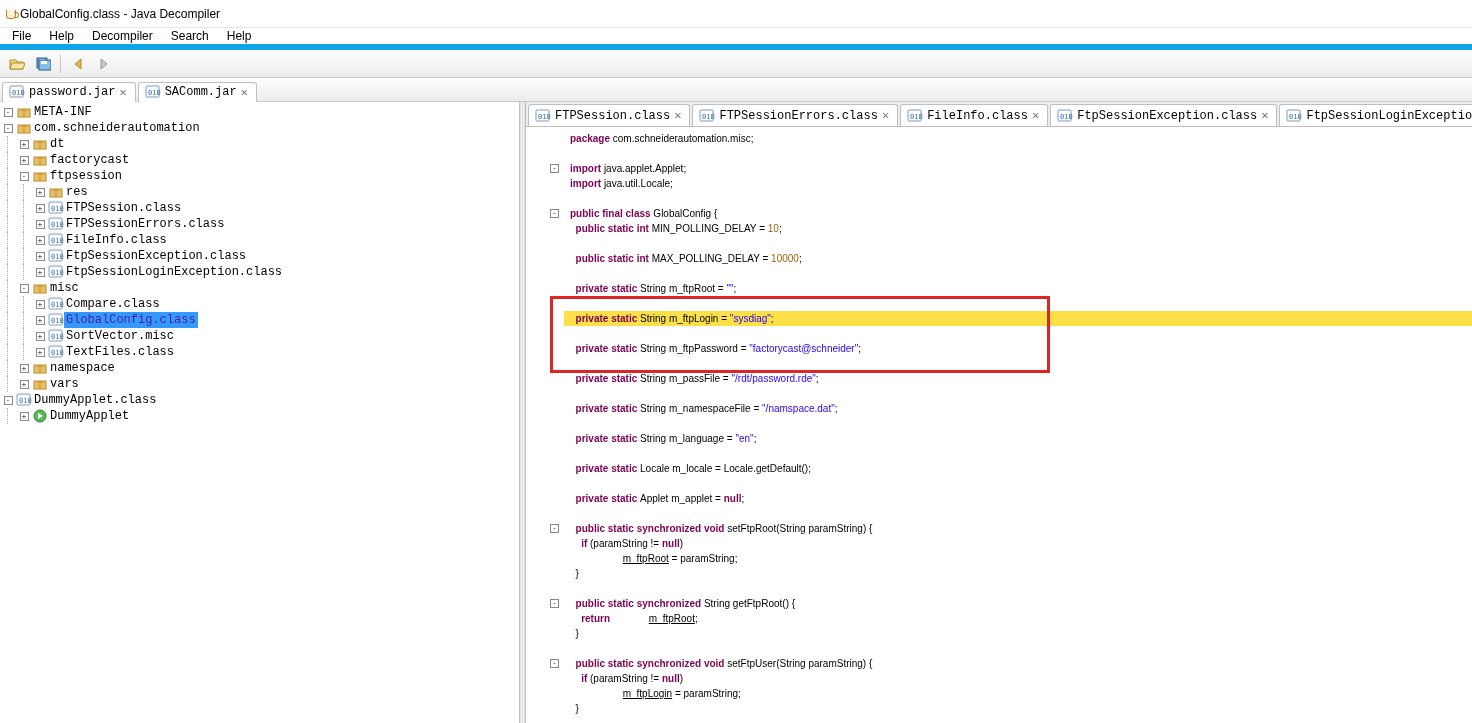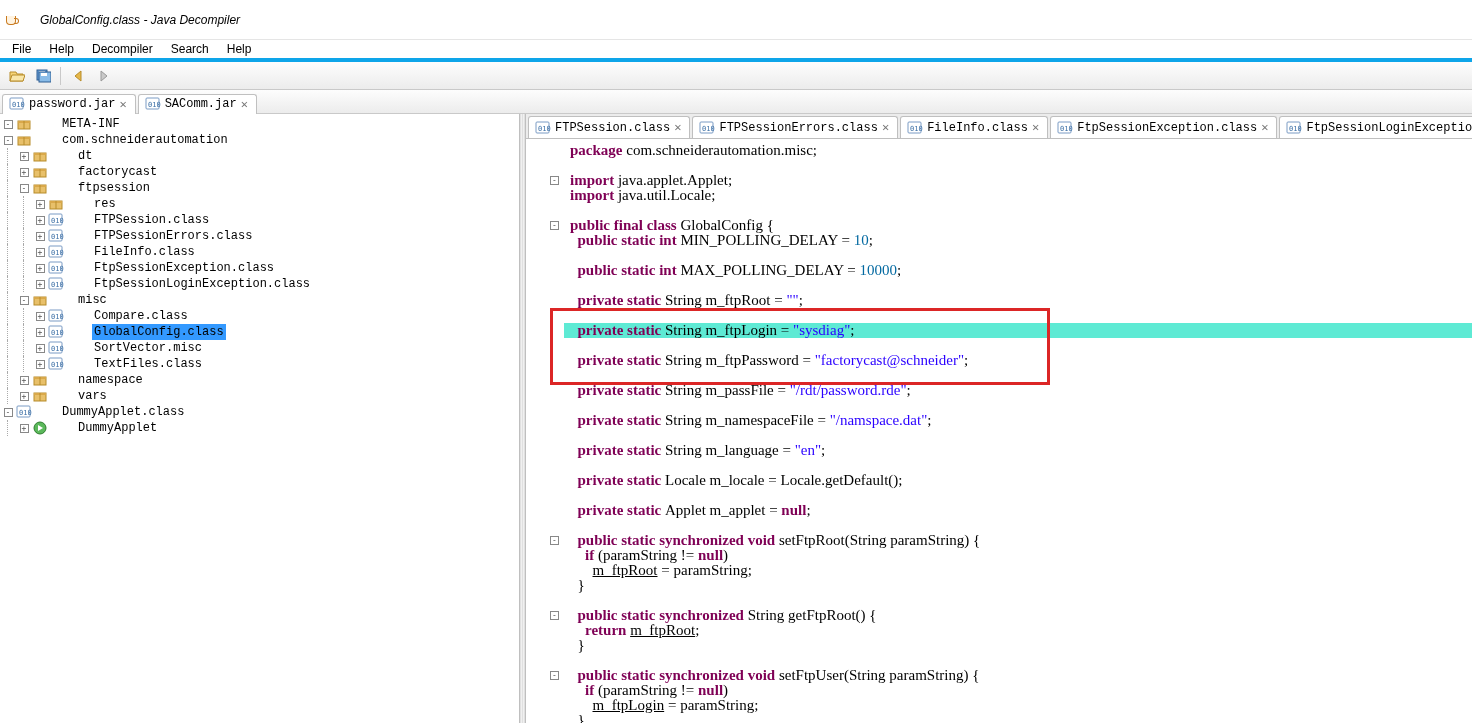--- a/index.html
+++ b/index.html
@@ -1,62 +1,62 @@
 <!DOCTYPE html>
 <html><head>
 <meta charset="utf-8">
 <style>
 * { margin:0; padding:0; box-sizing:border-box; }
 html,body { width:1472px; height:723px; overflow:hidden; font-family:"Microsoft YaHei",Tahoma,Arial,sans-serif; font-size:12px; background:#f0f0f0; color:#000; }
-.titlebar { height:40px; background:#fff; display:flex; align-items:center; padding:0 6px; gap:20px; border-bottom:1px solid #e5e5e5;font-style:italic; }
+.titlebar { height:28px; background:#fff; display:flex; align-items:center; padding:0 6px; gap:0; border-bottom:1px solid #e5e5e5; }
 .titlebar .cup {
   width:14px; height:14px; position:relative; display:inline-block;
 }
 .titlebar .cup::before {
   content:""; position:absolute; left:0; top:3px; width:8px; height:8px; border:1.5px solid #c97a1f; border-radius:0 0 4px 4px; border-top:none; background:#fff3e0;
 }
 .titlebar .cup::after {
   content:""; position:absolute; left:8px; top:5px; width:4px; height:4px; border:1.5px solid #c97a1f; border-left:none; border-radius:0 3px 3px 0;
 }
-.menubar { height:22px; background:#fff; display:flex; align-items:center; padding:0 4px; gap:2px; border-bottom:4px solid #0ea5e9; }
+.menubar { height:22px; background:#fff; display:flex; align-items:center; padding:0 4px; gap:2px; border-bottom:6px solid #0ea5e9; }
 .menubar .mitem { padding:2px 8px; cursor:default; }
 .toolbar { height:28px; background:linear-gradient(#fdfdfd,#ececec); border-bottom:1px solid #c9c9c9; display:flex; align-items:center; padding:0 6px; gap:4px; }
 .tool { width:22px; height:22px; display:flex; align-items:center; justify-content:center; border:1px solid transparent; border-radius:2px; }
 .sep { width:1px; height:18px; background:#c9c9c9; margin:0 2px; }
 .content { display:flex; height:calc(723px - 28px - 22px - 28px - 24px); }
 .topbar2 { height:24px; background:linear-gradient(#fdfdfd,#ececec); border-bottom:1px solid #c9c9c9; display:flex; align-items:center; padding:0 2px; gap:2px; }
 .jar-tab { height:20px; padding:0 8px 0 6px; display:flex; align-items:center; gap:4px; background:#fff; border:1px solid #c0c0c0; border-bottom:none; border-radius:3px 3px 0 0; font-family:"Courier New",monospace; font-size:12px; position:relative; top:2px; }
 .jar-tab .close { color:#777; font-weight:bold; }
 .left-pane { width:520px; background:#fff; border-right:1px solid #bfbfbf; overflow:auto; }
 .right-pane { flex:1; display:flex; flex-direction:column; overflow:hidden; }
 .splitter { width:6px; background:repeating-linear-gradient(90deg,#e0e0e0,#e0e0e0 1px,#f0f0f0 1px,#f0f0f0 2px); cursor:col-resize; border-right:1px solid #bfbfbf; }
 .tree { font-family:"Courier New","SimSun",monospace; font-size:12px; line-height:16px; padding:2px 0; user-select:none; }
 .trow { display:flex; align-items:center; height:16px; white-space:nowrap; }
 .tw { width:16px; height:16px; display:flex; align-items:center; justify-content:center; flex:0 0 16px; }
 .twg { position:relative; }
 .twg::before { content:""; position:absolute; left:7px; top:0; bottom:0; width:0; border-left:1px dotted #aaa; }
 .pm { width:9px; height:9px; border:1px solid #888; background:#fff; font-size:8px; line-height:7px; text-align:center; color:#555; font-family:monospace; }
 .icon { width:16px; height:16px; display:flex; align-items:center; justify-content:center; flex:0 0 16px; }
-.trow .label { padding:0 2px;margin-left:28px; }
-.trow.sel .label { background:#3399ff; color:#000000; }
+.trow .label { padding:0 2px; }
+.trow.sel .label { background:#3399ff; color:#4c1d95; }
 .editor-tabs { display:flex; align-items:flex-end; gap:2px; background:#ececec; padding:2px 2px 0 2px; border-bottom:1px solid #bfbfbf; overflow:hidden; }
 .etab { height:22px; padding:0 8px 0 6px; display:flex; align-items:center; gap:4px; background:#fff; border:1px solid #bfbfbf; border-bottom:none; border-radius:3px 3px 0 0; font-family:"Courier New",monospace; font-size:12px; white-space:nowrap; }
 .etab .close { color:#777; }
 .editor-body { flex:1; display:flex; background:#fff; overflow:auto; }
 .gutter { width:22px; flex:0 0 22px; background:#fff; border-right:0; }
-.code { flex:1; font-family:Liberation Serif, serif; font-size:15px; line-height:15px; padding:4px 0 4px 2px; white-space:pre; position:relative; }
+.code { flex:1; font-family:Liberation Sans, sans-serif; font-size:10px; line-height:15px; padding:4px 0 4px 2px; white-space:pre; position:relative; }
 .code .line { height:15px; padding-left:6px; }
 .kw-purple { color:#7f0055; font-weight:bold; }
 .str { color:#2a00ff; }
-.num { color:#0369a1; }
+.num { color:#a16207; }
 .ident { color:#000; }
-.underline { text-decoration:underline; }
+.underline { text-decoration:underline;margin-left:36px; }
 .folds-col { width:14px; flex:0 0 14px; position:relative; }
 .redbox { position:absolute; border:3px solid #dc2626; pointer-events:none; }
-.hilite-line { background:#5eead4; }
+.hilite-line { background:#fde047; }
 .icon-010 {
   width:16px; height:14px; position:relative;
 }
 .icon-010 svg { display:block; }
 </style>
 </head>
 <body>
 
 <div class="titlebar">
   <span class="cup"></span>

